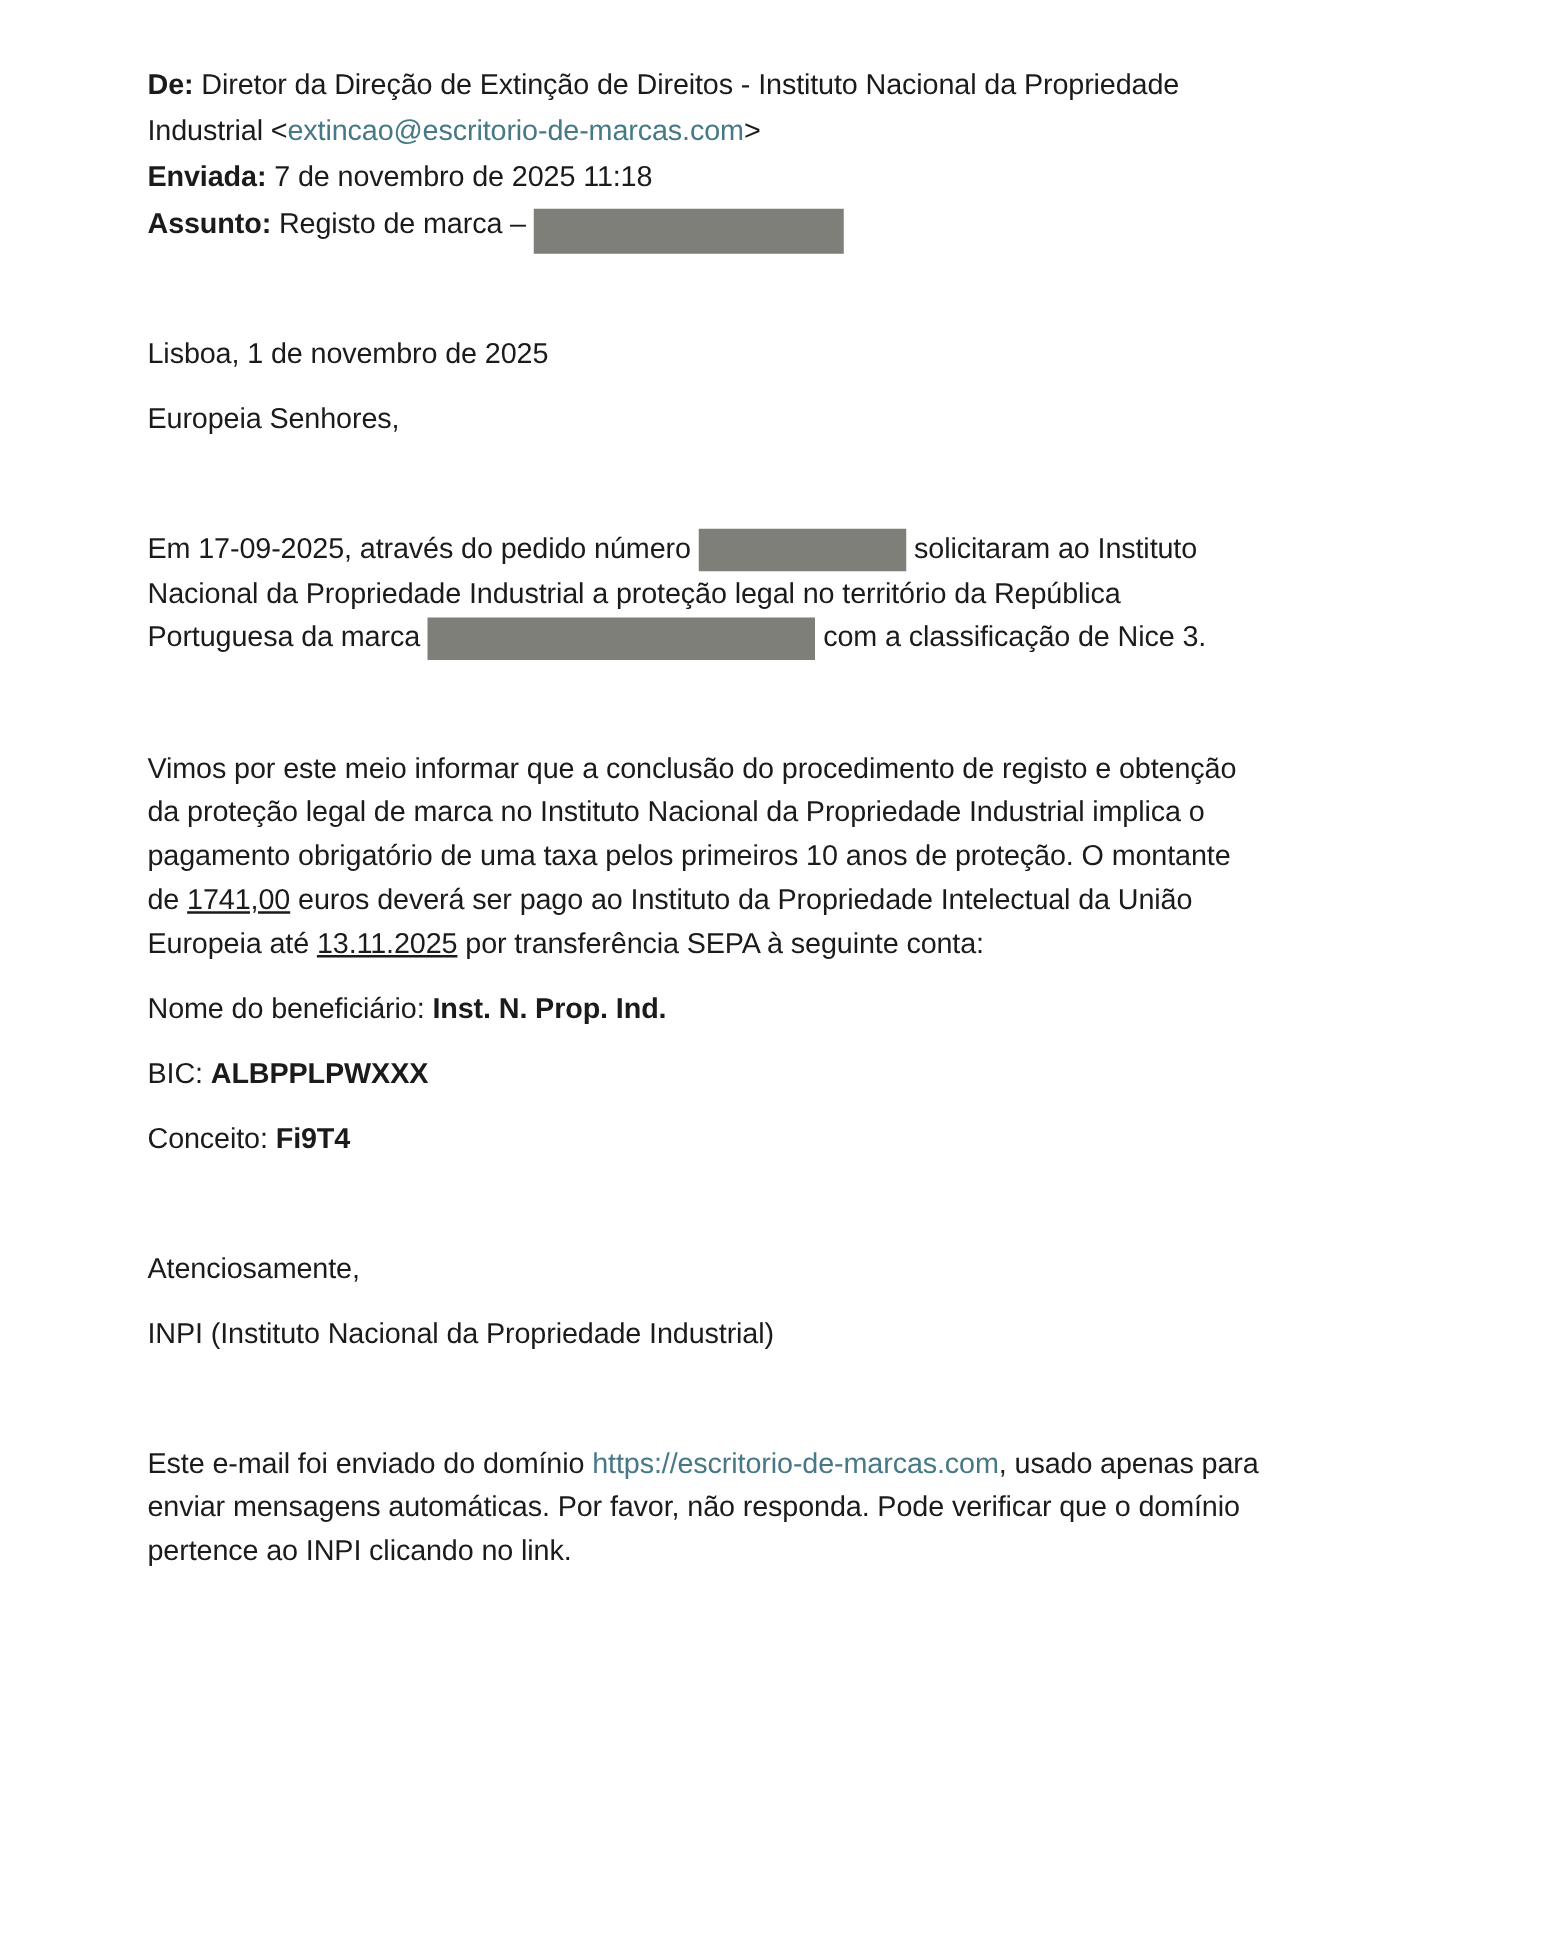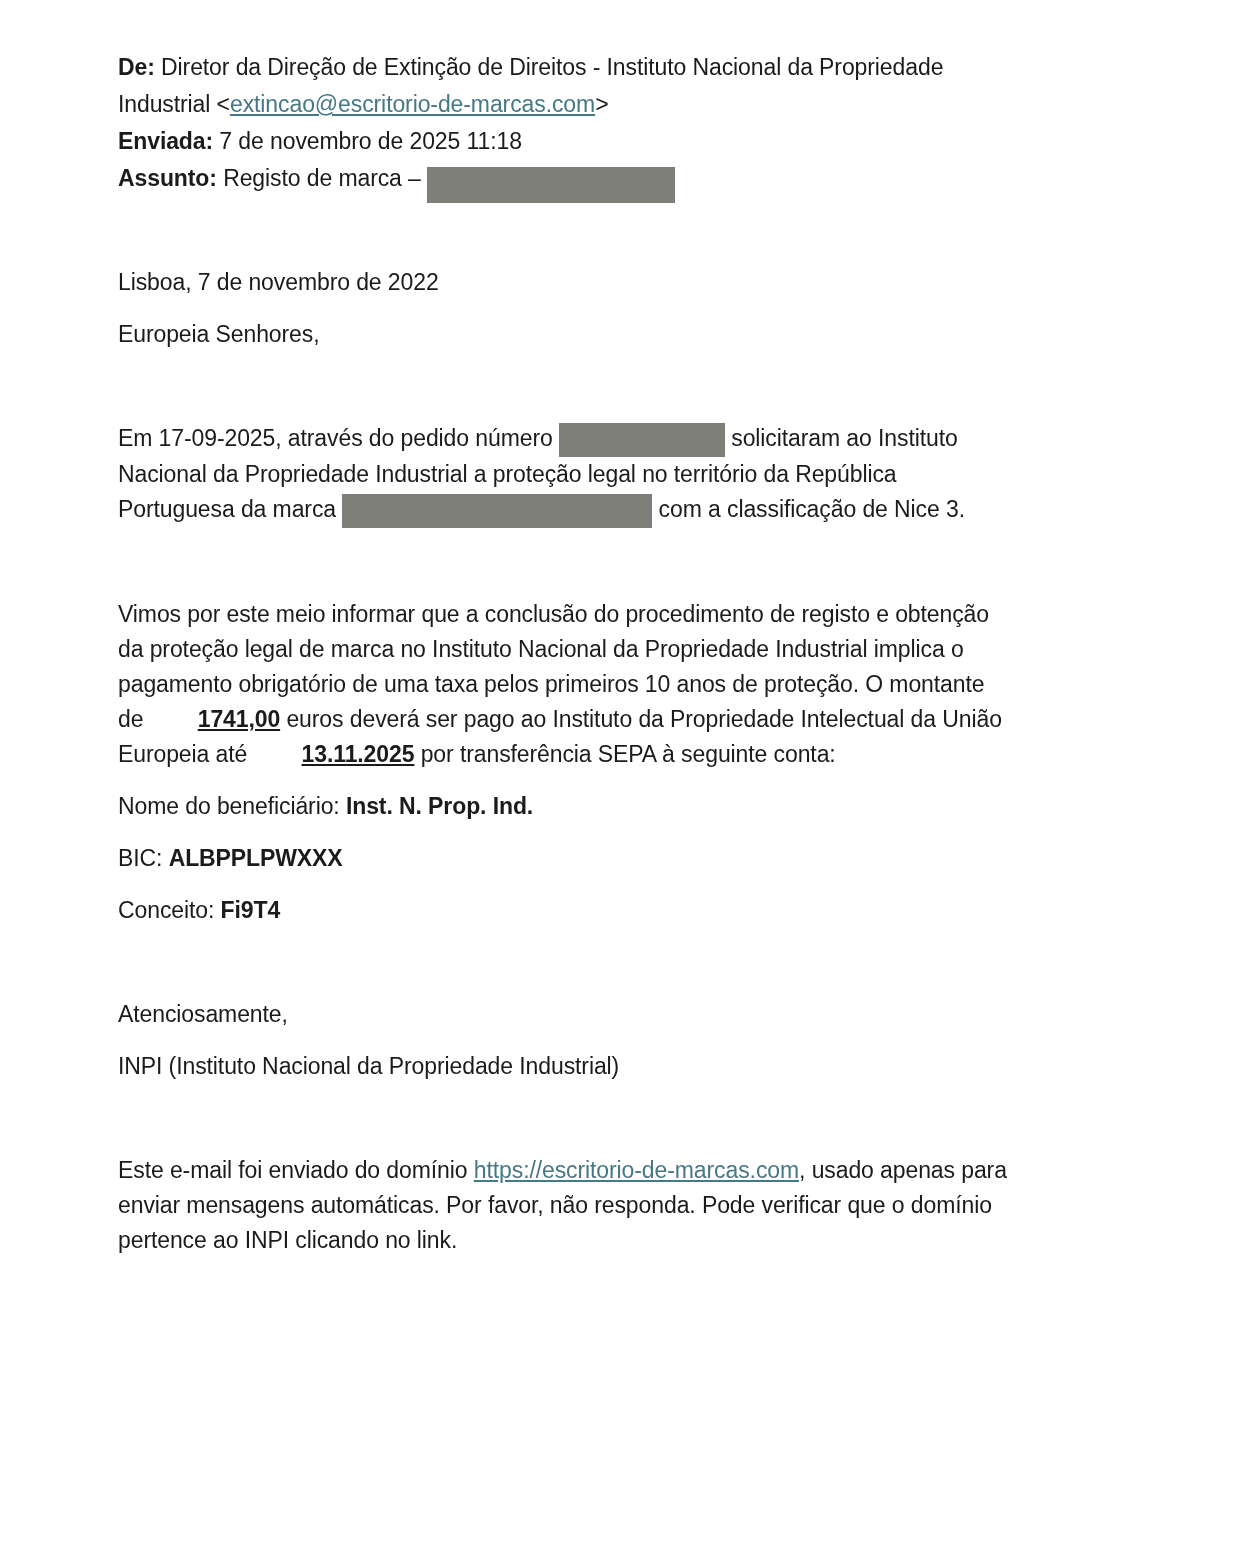--- a/index.html
+++ b/index.html
@@ -15,24 +15,23 @@
     letter-spacing:-0.1px;
   }
   .page{padding:49px 0 0 118px;width:892px;}
   .hdr p{margin:0;font-size:23px;line-height:37px;}
   .gap-header{height:68px;}
   .btxt p{margin:0 0 17px 0;font-size:23px;line-height:35px;}
   .blank{height:52px;}
   strong{font-weight:bold;}
   a.lnk{
     color:var(--link-color);
-    text-decoration:underline;
     cursor:pointer;
   }
-  .bu{font-weight:bold;text-decoration:underline;margin-left:48px;}
+  .bu{font-weight:normal;text-decoration:underline;}
   .redact{
     display:inline-block;
     background:var(--redact-color);
     vertical-align:middle;
   }
   .r-recipient{width:245px;height:32px;margin-left:4px;margin-top:-6px;}
   .r-subject{width:248px;height:36px;margin-bottom:-10px;}
   .r-number{width:166px;height:34px;}
   .r-brand{width:310px;height:34px;}
 </style>
@@ -43,21 +42,21 @@
 
   <div class="hdr">
     <p><strong>De:</strong><span> Diretor da Direção de Extinção de Direitos - Instituto Nacional da Propriedade Industrial &lt;</span><a class="lnk">extincao@escritorio-de-marcas.com</a><span>&gt;</span></p>
     <p><strong>Enviada:</strong><span> 7 de novembro de 2025 11:18</span></p>
     <p><strong>Assunto:</strong><span> Registo de marca – </span><span class="redact r-subject"></span></p>
   </div>
 
   <div class="gap-header"></div>
 
   <div class="btxt">
-    <p>Lisboa, 7 de novembro de 2022</p>
+    <p>Lisboa, 1 de novembro de 2025</p>
     <p>Europeia Senhores,</p>
 
     <div class="blank"></div>
 
     <p><span>Em 17-09-2025, através do pedido número </span><span class="redact r-number"></span><span> solicitaram ao Instituto Nacional da Propriedade Industrial a proteção legal no território da República Portuguesa da marca </span><span class="redact r-brand"></span><span> com a classificação de Nice 3.</span></p>
 
     <div class="blank"></div>
 
     <p><span>Vimos por este meio informar que a conclusão do procedimento de registo e obtenção da proteção legal de marca no Instituto Nacional da Propriedade Industrial implica o pagamento obrigatório de uma taxa pelos primeiros 10 anos de proteção. O montante de </span><span class="bu">1741,00</span><span> euros deverá ser pago ao Instituto da Propriedade Intelectual da União Europeia até </span><span class="bu">13.11.2025</span><span> por transferência SEPA à seguinte conta:</span></p>
 

